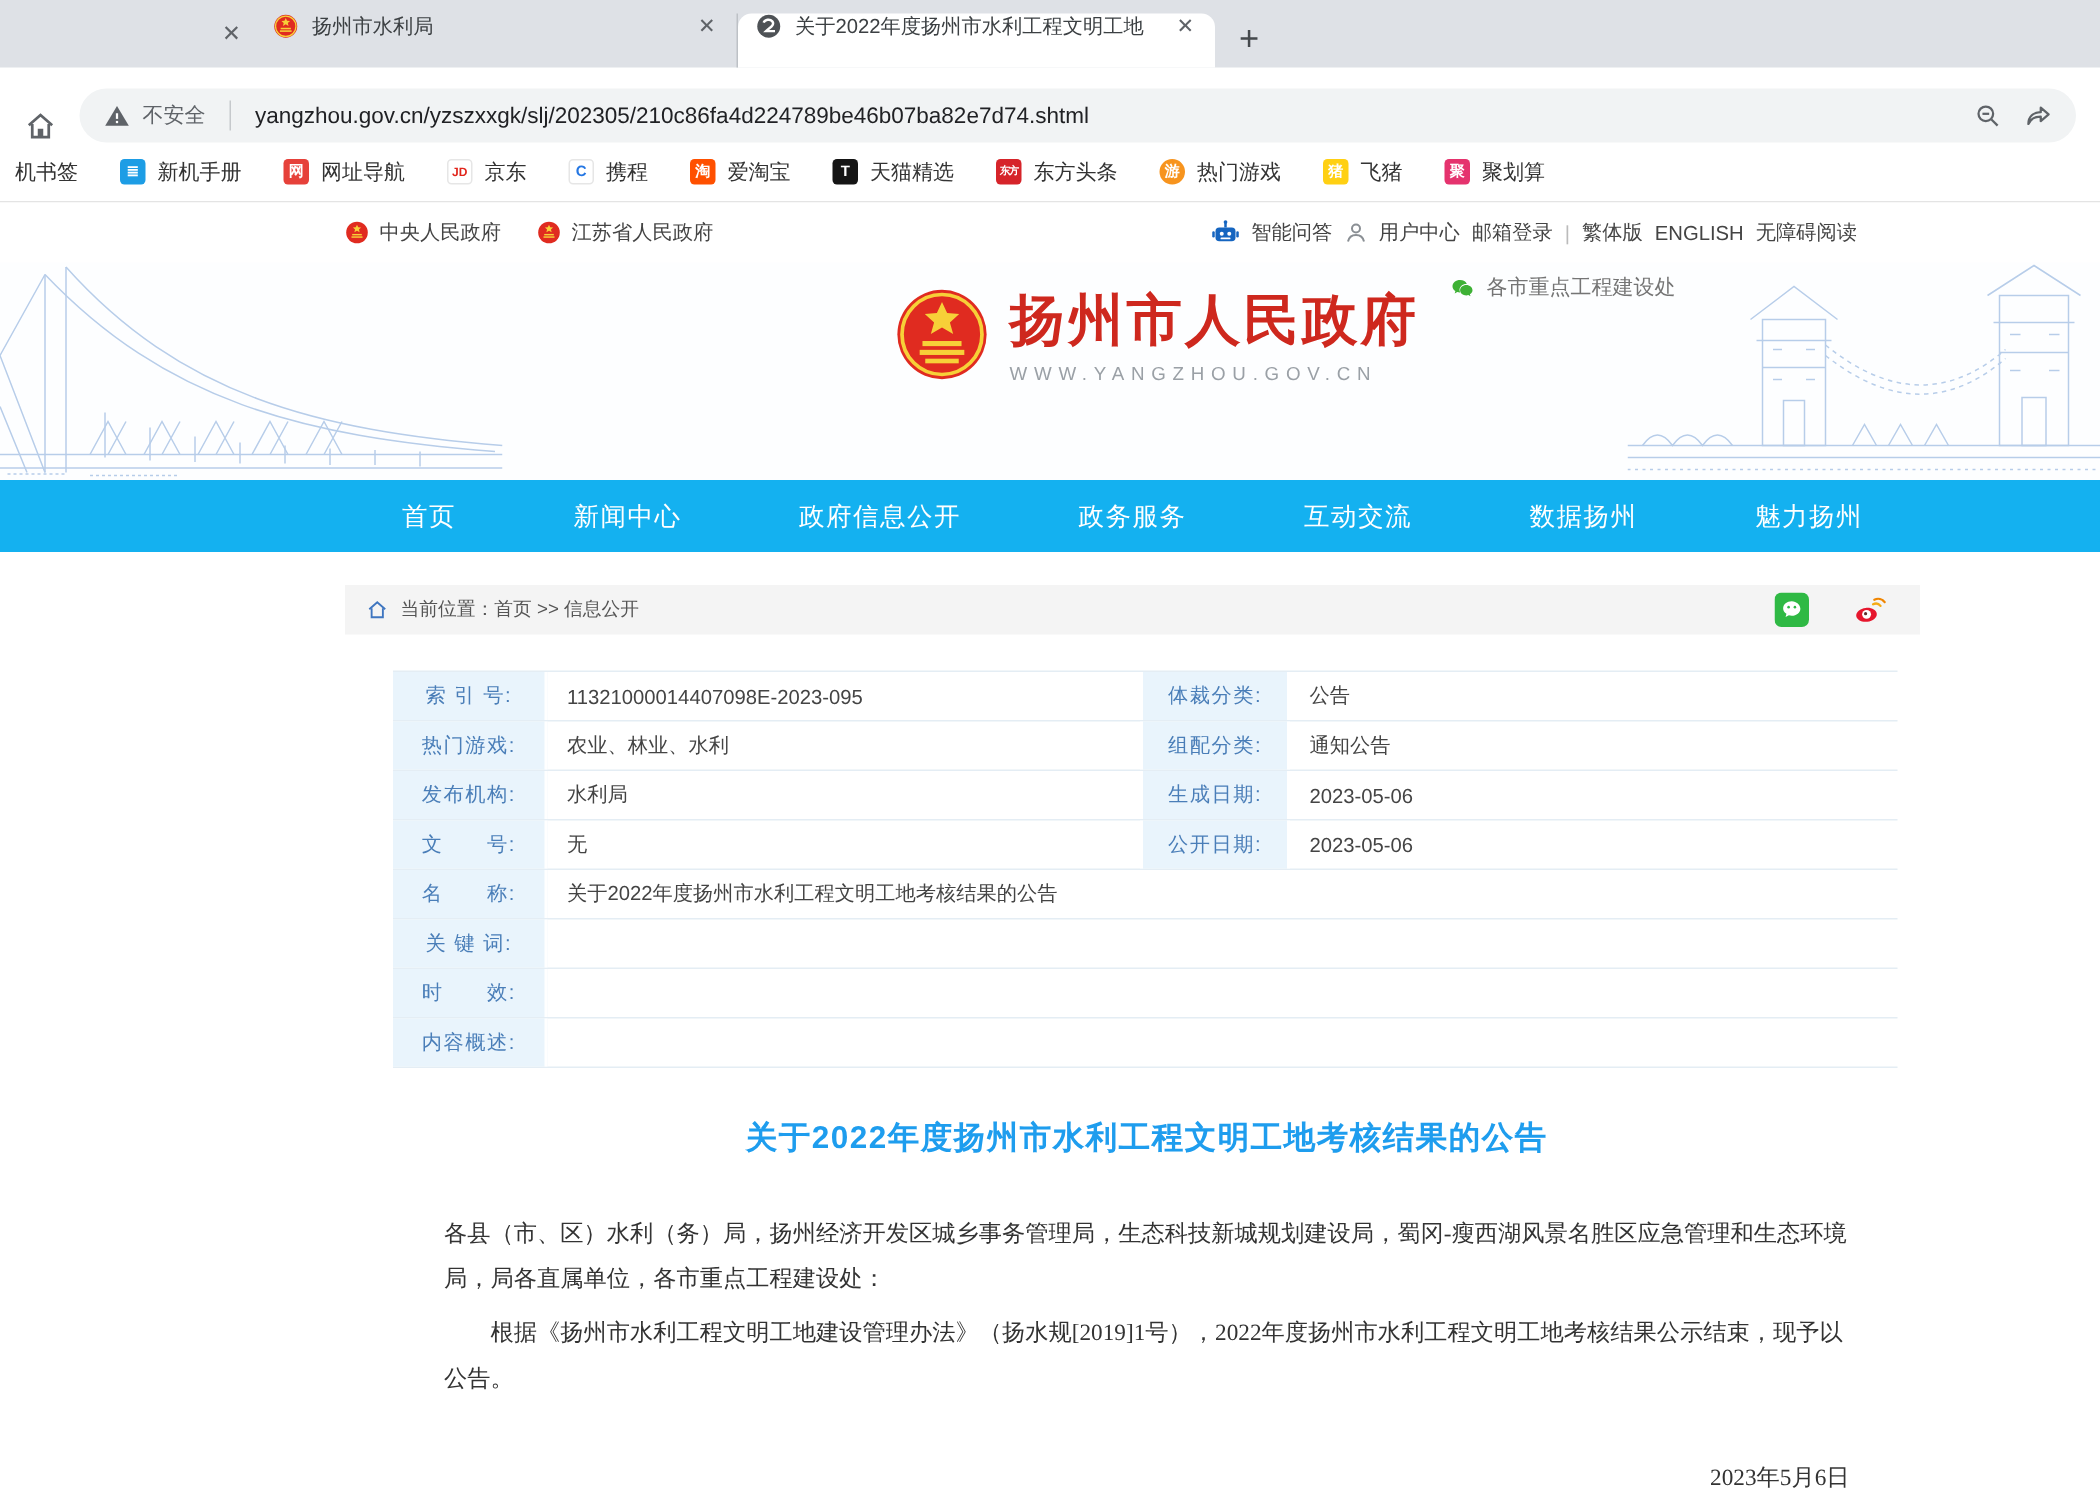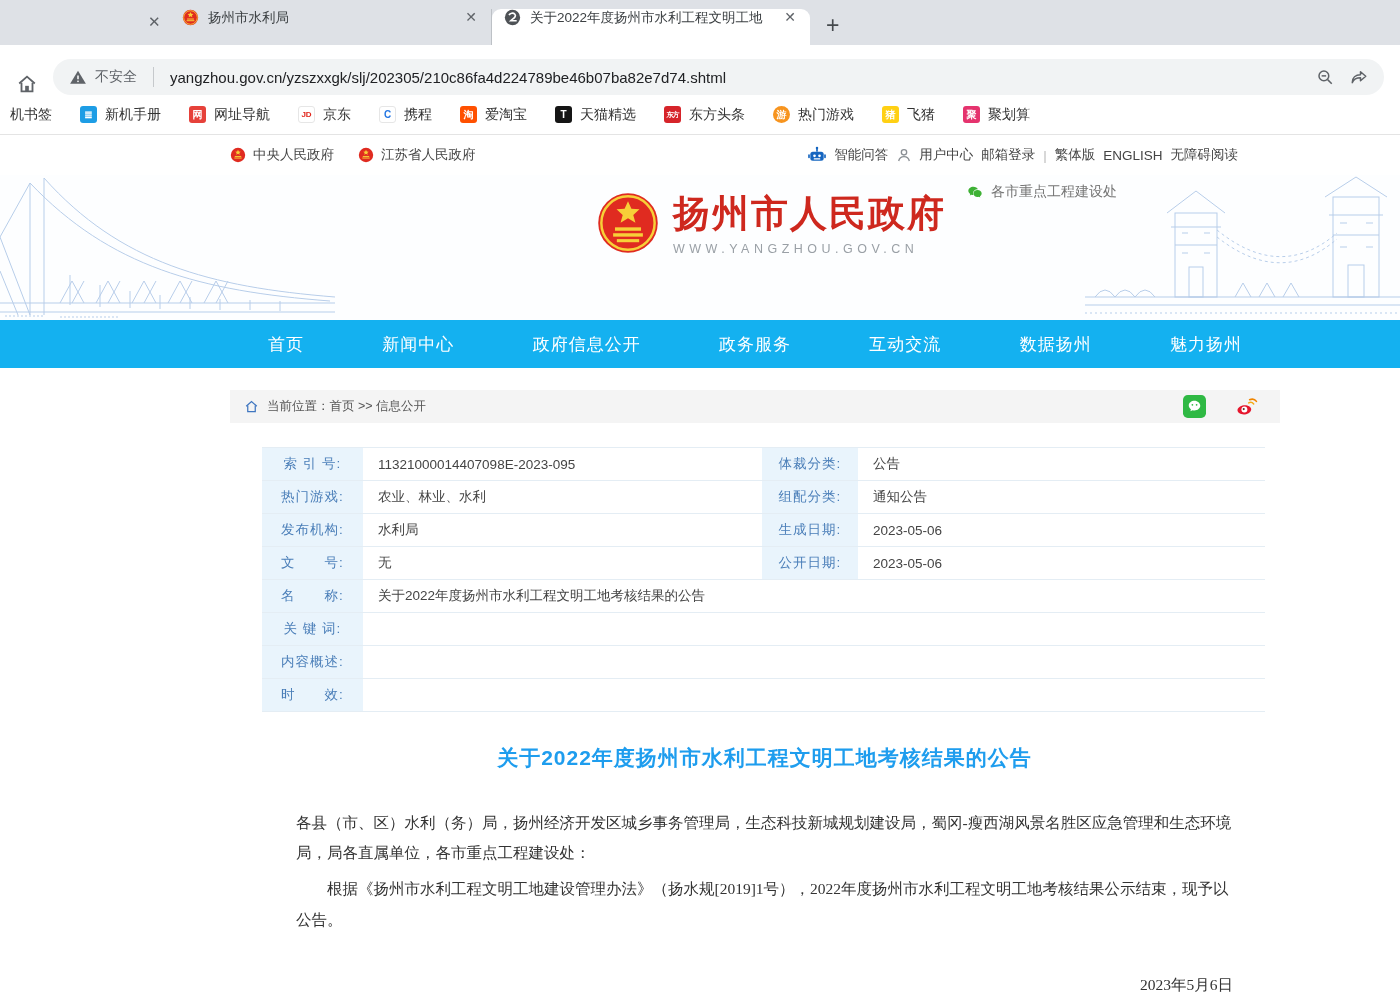--- a/index.html
+++ b/index.html
@@ -358,25 +358,25 @@
       </div>
       <div class="mrow">
         <span class="mlabel ml-left">名　　称:</span>
         <span class="mval mv-grow">关于2022年度扬州市水利工程文明工地考核结果的公告</span>
       </div>
       <div class="mrow">
         <span class="mlabel ml-left">关 键 词:</span>
         <span class="mval mv-grow"></span>
       </div>
       <div class="mrow">
+        <span class="mlabel ml-left">时　　效:</span>
+        <span class="mval mv-grow"></span>
+      </div>
+      <div class="mrow">
         <span class="mlabel ml-left">内容概述:</span>
-        <span class="mval mv-grow"></span>
-      </div>
-      <div class="mrow">
-        <span class="mlabel ml-left">时　　效:</span>
         <span class="mval mv-grow"></span>
       </div>
     </div>
 
     <div class="article">
       <div class="atitle">关于2022年度扬州市水利工程文明工地考核结果的公告</div>
       <p class="p1">各县（市、区）水利（务）局，扬州经济开发区城乡事务管理局，生态科技新城规划建设局，蜀冈-瘦西湖风景名胜区应急管理和生态环境局，局各直属单位，各市重点工程建设处：</p>
       <p class="p2">根据《扬州市水利工程文明工地建设管理办法》（扬水规[2019]1号），2022年度扬州市水利工程文明工地考核结果公示结束，现予以公告。</p>
       <div class="adate">2023年5月6日</div>
 

